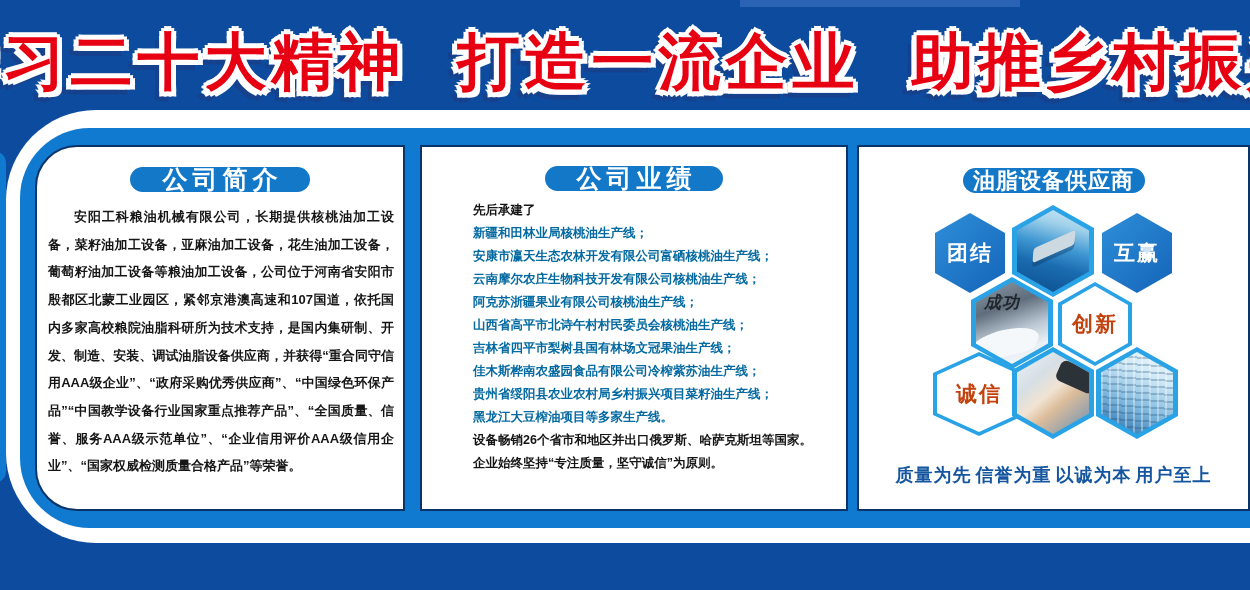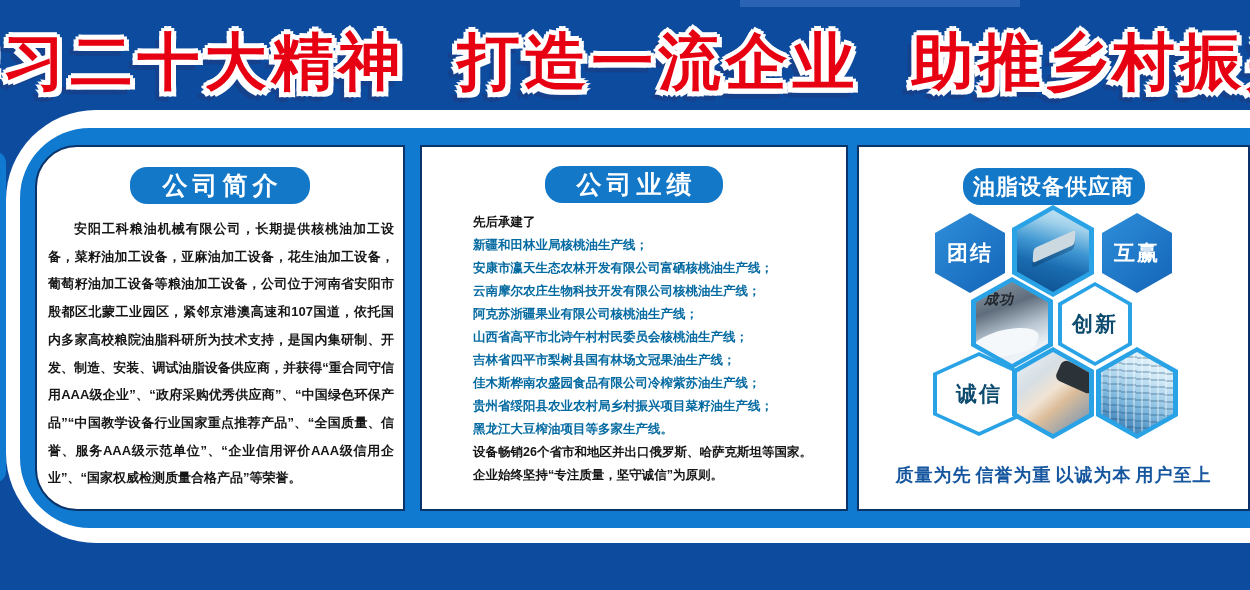--- a/index.html
+++ b/index.html
@@ -25,46 +25,46 @@
   .frame-white{position:absolute;left:6px;top:110px;right:-70px;bottom:47px;background:#ffffff;border-radius:90px 0 0 90px;}
   .frame-blue{position:absolute;left:14px;top:18px;right:0;bottom:15px;background:#0f7ad0;border-radius:70px 0 0 70px;}
   .left-peek{position:absolute;left:-14px;top:152px;width:20px;height:330px;background:#0f7ad0;border-radius:10px;}
   .panels{position:absolute;left:15px;top:17px;bottom:17px;right:70px;display:flex;}
   .panel{background:#ffffff;border:2px solid #0a3369;box-sizing:border-box;position:relative;}
   .panel-intro{width:370px;border-radius:42px 0 0 42px;margin-right:15px;}
   .panel-achv{width:428px;margin-right:9px;}
   .panel-supplier{flex:1;}
   
   .pill{
-    height:37px;background:#1478c8;border-radius:17px;color:#fff;font-weight:800;
+    height:25px;background:#1478c8;border-radius:17px;color:#fff;font-weight:800;
     display:flex;align-items:center;justify-content:center;box-sizing:border-box;
   }
   .pill-intro{width:180px;margin:20px auto 0;font-size:25px;letter-spacing:5px;padding-left:5px;}
   .pill-achv{width:178px;margin:19px auto 0;font-size:25px;letter-spacing:5px;padding-left:5px;}
   .pill-supplier{width:182px;margin:21px auto 0;font-size:22px;letter-spacing:1px;}
   
   .intro-body{
     margin:11px 9px 0 11px;font-size:13px;font-weight:700;color:#161616;
     line-height:27.7px;text-align:justify;text-indent:2em;
   }
   
   .achv-text{margin:8px 14px 0 51px;font-size:12.5px;font-weight:700;line-height:23px;color:#151515;white-space:nowrap;}
   .achv-line{height:23px;}
   .achv-red{color:#0369a1;}
   
   .hex{clip-path:polygon(50% 0,100% 25%,100% 75%,50% 100%,0 75%,0 25%);position:absolute;display:flex;align-items:center;justify-content:center;box-sizing:border-box;}
   .hex-solid{background:linear-gradient(135deg,#2e8fd9 0%,#1464b8 100%);color:#fff;font-weight:800;font-size:21px;letter-spacing:2px;}
   .hex-rim{background:#2aa3e6;}
-  .hex-inner{position:absolute;left:4px;top:4px;right:4px;bottom:4px;background:#fff;color:#0c4a6e;font-weight:800;font-size:21px;letter-spacing:2px;display:flex;align-items:center;justify-content:center;}
+  .hex-inner{position:absolute;left:4px;top:4px;right:4px;bottom:4px;background:#fff;color:#c2410c;font-weight:800;font-size:21px;letter-spacing:2px;display:flex;align-items:center;justify-content:center;}
   .hex-photo{position:absolute;left:5px;top:5px;right:5px;bottom:5px;overflow:hidden;}
   .img-carrier{background:linear-gradient(15deg,#0b4d8c 0%,#1a6cb0 35%,#3f97d2 55%,#9fd0ea 78%,#d6ecf7 100%);}
   .img-carrier::after{content:"";position:absolute;left:14px;top:30px;width:46px;height:13px;background:#cdd9e0;transform:rotate(-24deg) skewX(-28deg);border-radius:3px;box-shadow:0 4px 0 rgba(10,50,90,.35);}
   .img-success{background:linear-gradient(160deg,#8e9aa6 0%,#5f6d7c 32%,#b9c6d2 58%,#e9eff4 78%,#f7fbfd 100%);}
   .img-success::after{content:"";position:absolute;left:-6px;bottom:8px;width:70px;height:26px;background:#f4f8fb;transform:rotate(-12deg) skewX(-32deg);border-radius:40% 60% 20% 50%;}
-  .success-caption{position:absolute;left:8px;top:9px;color:#20262c;font-size:14px;font-weight:800;font-style:italic;font-family:Liberation Mono, monospace;letter-spacing:1px;z-index:2;}
+  .success-caption{position:absolute;left:8px;top:9px;color:#20262c;font-size:17px;font-weight:800;font-style:italic;font-family:Liberation Mono, monospace;letter-spacing:1px;z-index:2;}
   .img-handshake{background:linear-gradient(140deg,#eef3f6 0%,#d6dfe5 30%,#f1e3d3 48%,#dcbd9a 62%,#94a1ac 85%,#5e6c78 100%);}
   .img-handshake::after{content:"";position:absolute;right:-8px;top:14px;width:40px;height:22px;background:#2c3338;transform:rotate(24deg);border-radius:6px;}
   .img-buildings{background:
     repeating-linear-gradient(90deg,rgba(255,255,255,.35) 0 2px,rgba(0,0,0,0) 2px 8px),
     repeating-linear-gradient(184deg,rgba(25,75,115,.28) 0 2px,rgba(0,0,0,0) 2px 7px),
     linear-gradient(205deg,#f2f9fd 0%,#cfe8f6 30%,#7fb8dd 62%,#4486ba 86%,#2f6da0 100%);}
   .slogan{
     position:absolute;left:0;right:0;top:316px;
     display:flex;justify-content:center;gap:4px;
     font-size:18px;font-weight:800;color:#15569f;letter-spacing:1px;white-space:nowrap;

